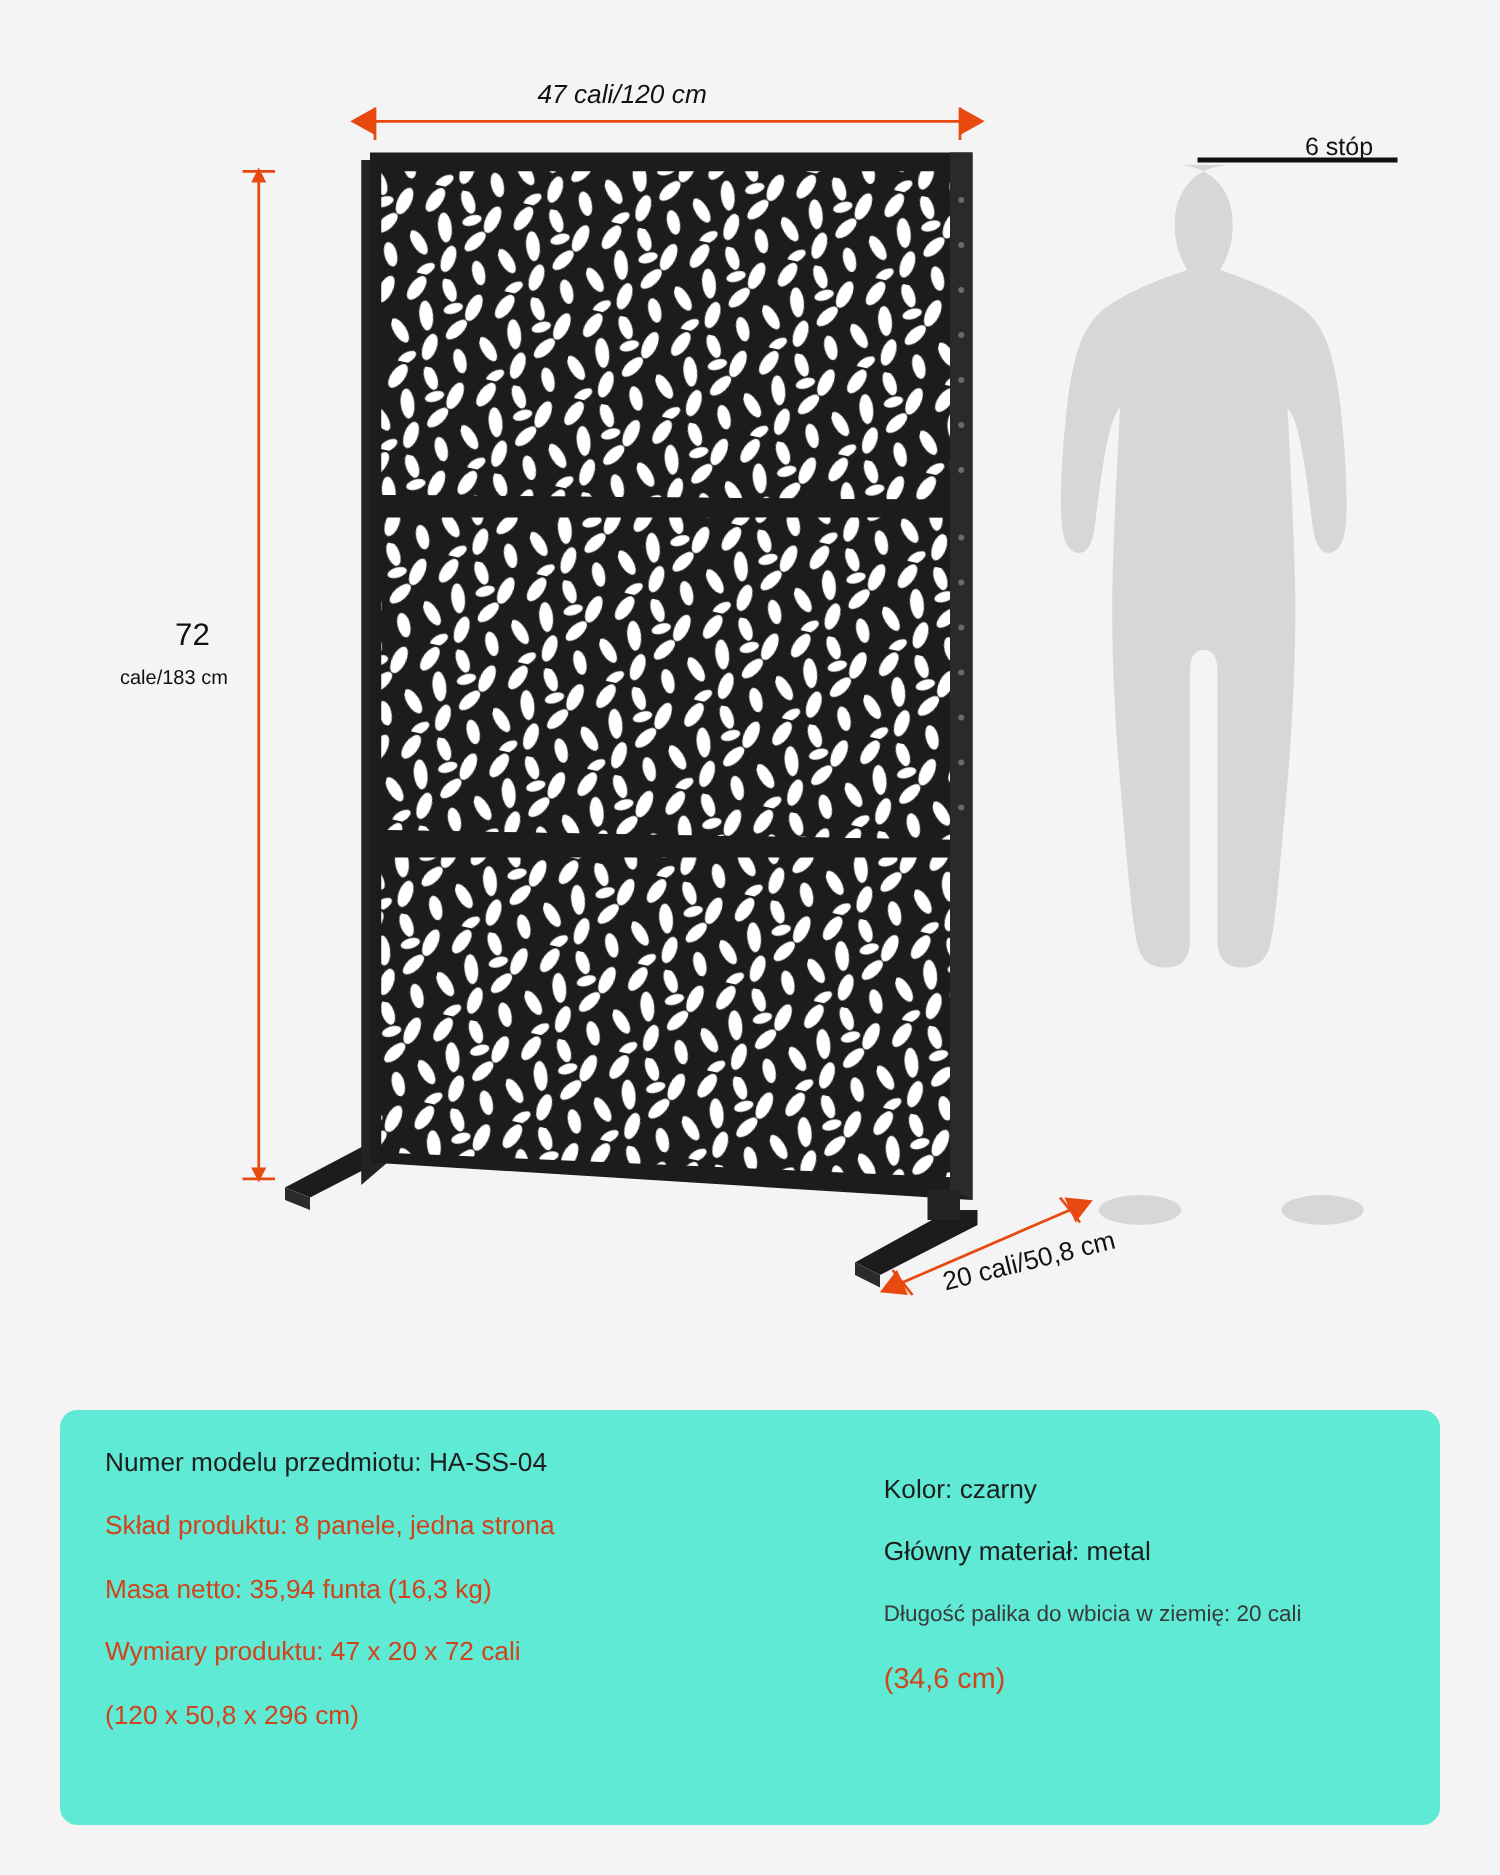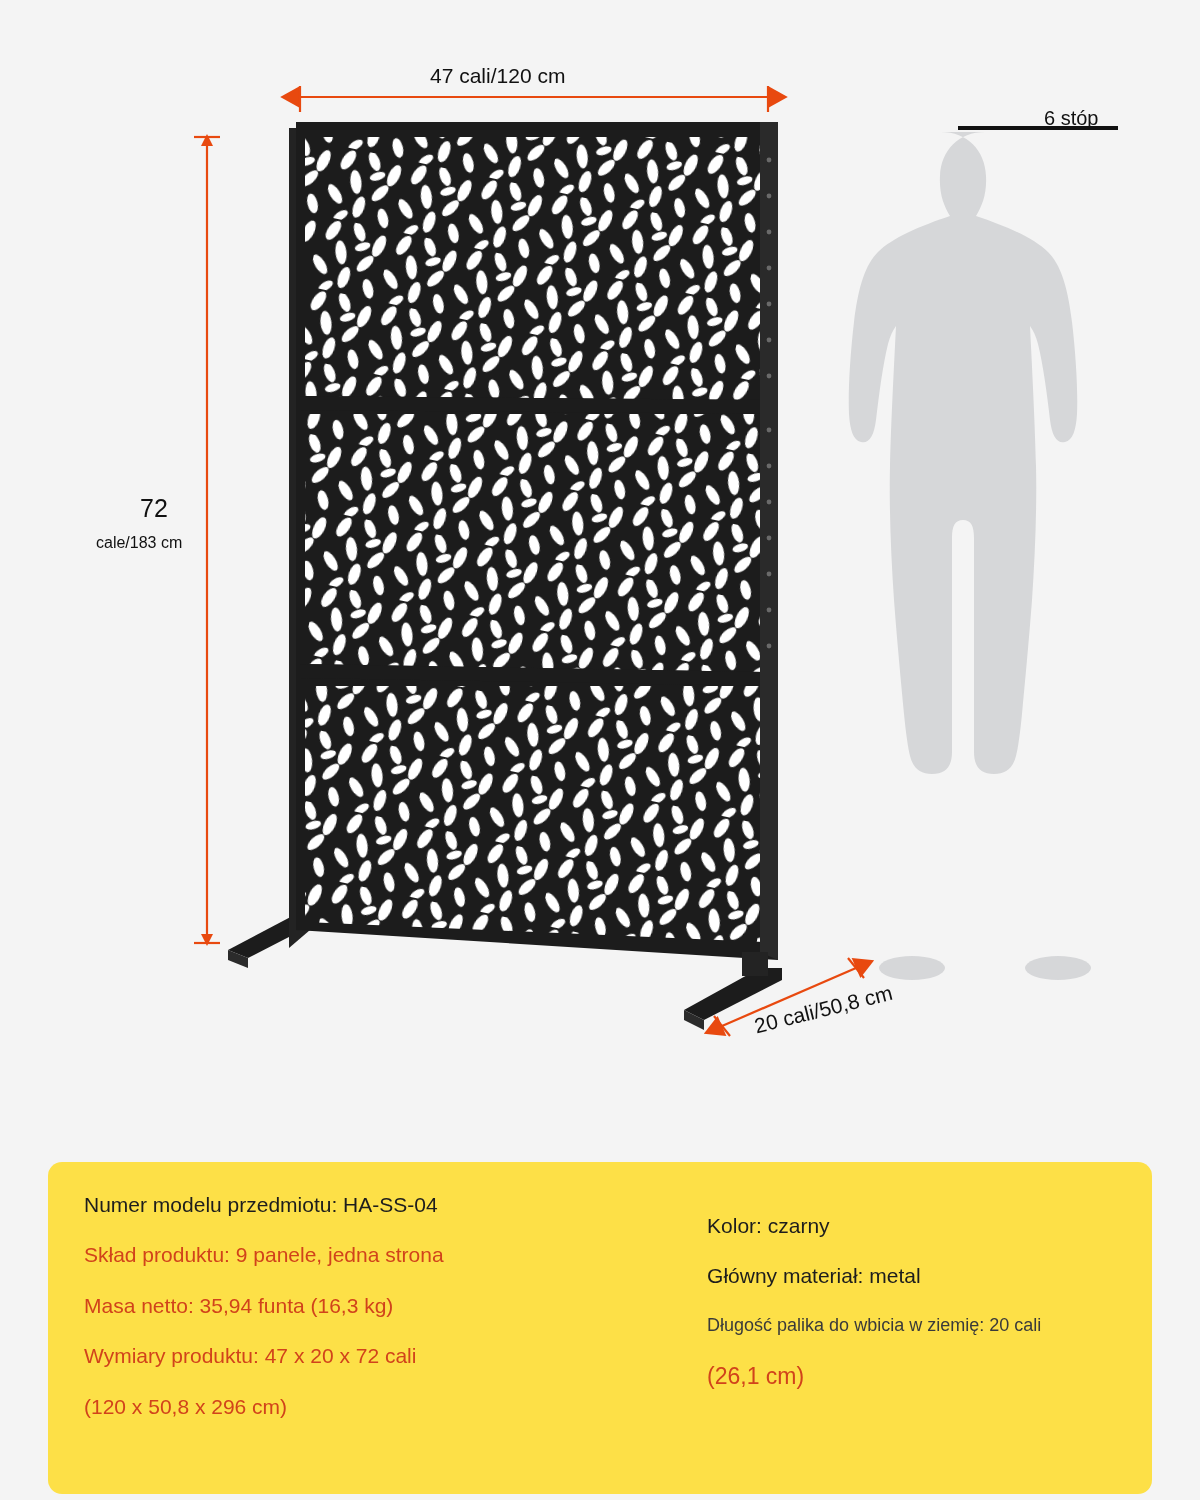--- a/index.html
+++ b/index.html
@@ -27,20 +27,21 @@
   
   .dim-label {
     position: absolute;
     color: #111;
     font-size: 21px;
     white-space: nowrap;
   }
   #width-label {
     left: 430px;
     top: 64px;
+    font-style: italic;
   }
   #height-label-main {
     left: 140px;
     top: 494px;
     font-size: 25px;
   }
   #height-label-sub {
     left: 96px;
     top: 534px;
     font-size: 16px;
@@ -54,24 +55,24 @@
   #person-label {
     left: 1044px;
     top: 107px;
     font-size: 20px;
   }
 
   
   #info-card {
     position: absolute;
     left: 48px;
-    top: 1162px;
+    top: 1128px;
     width: 1104px;
     height: 332px;
-    background: #fde047;
+    background: #5eead4;
     border-radius: 14px;
     box-sizing: border-box;
     padding: 28px 36px;
     display: flex;
   }
   .info-col {
     box-sizing: border-box;
   }
   #info-col-left {
     width: 600px;
@@ -242,24 +243,24 @@
   <div class="dim-label" id="width-label">47 cali/120 cm</div>
   <div class="dim-label" id="height-label-main">72</div>
   <div class="dim-label" id="height-label-sub">cale/183 cm</div>
   <div class="dim-label" id="depth-label">20 cali/50,8 cm</div>
   <div class="dim-label" id="person-label">6 stóp</div>
 </div>
 
 <div id="info-card">
   <div class="info-col" id="info-col-left">
     <div class="info-line">Numer modelu przedmiotu: HA-SS-04</div>
-    <div class="info-line accent">Skład produktu: 9 panele, jedna strona</div>
+    <div class="info-line accent">Skład produktu: 8 panele, jedna strona</div>
     <div class="info-line accent">Masa netto: 35,94 funta (16,3 kg)</div>
     <div class="info-line accent">Wymiary produktu: 47 x 20 x 72 cali</div>
     <div class="info-line accent">(120 x 50,8 x 296 cm)</div>
   </div>
   <div class="info-col" id="info-col-right">
     <div class="info-line">Kolor: czarny</div>
     <div class="info-line">Główny materiał: metal</div>
     <div class="info-line small">Długość palika do wbicia w ziemię: 20 cali</div>
-    <div class="info-line accent big">(26,1 cm)</div>
+    <div class="info-line accent big">(34,6 cm)</div>
   </div>
 </div>
 
 </body></html>

